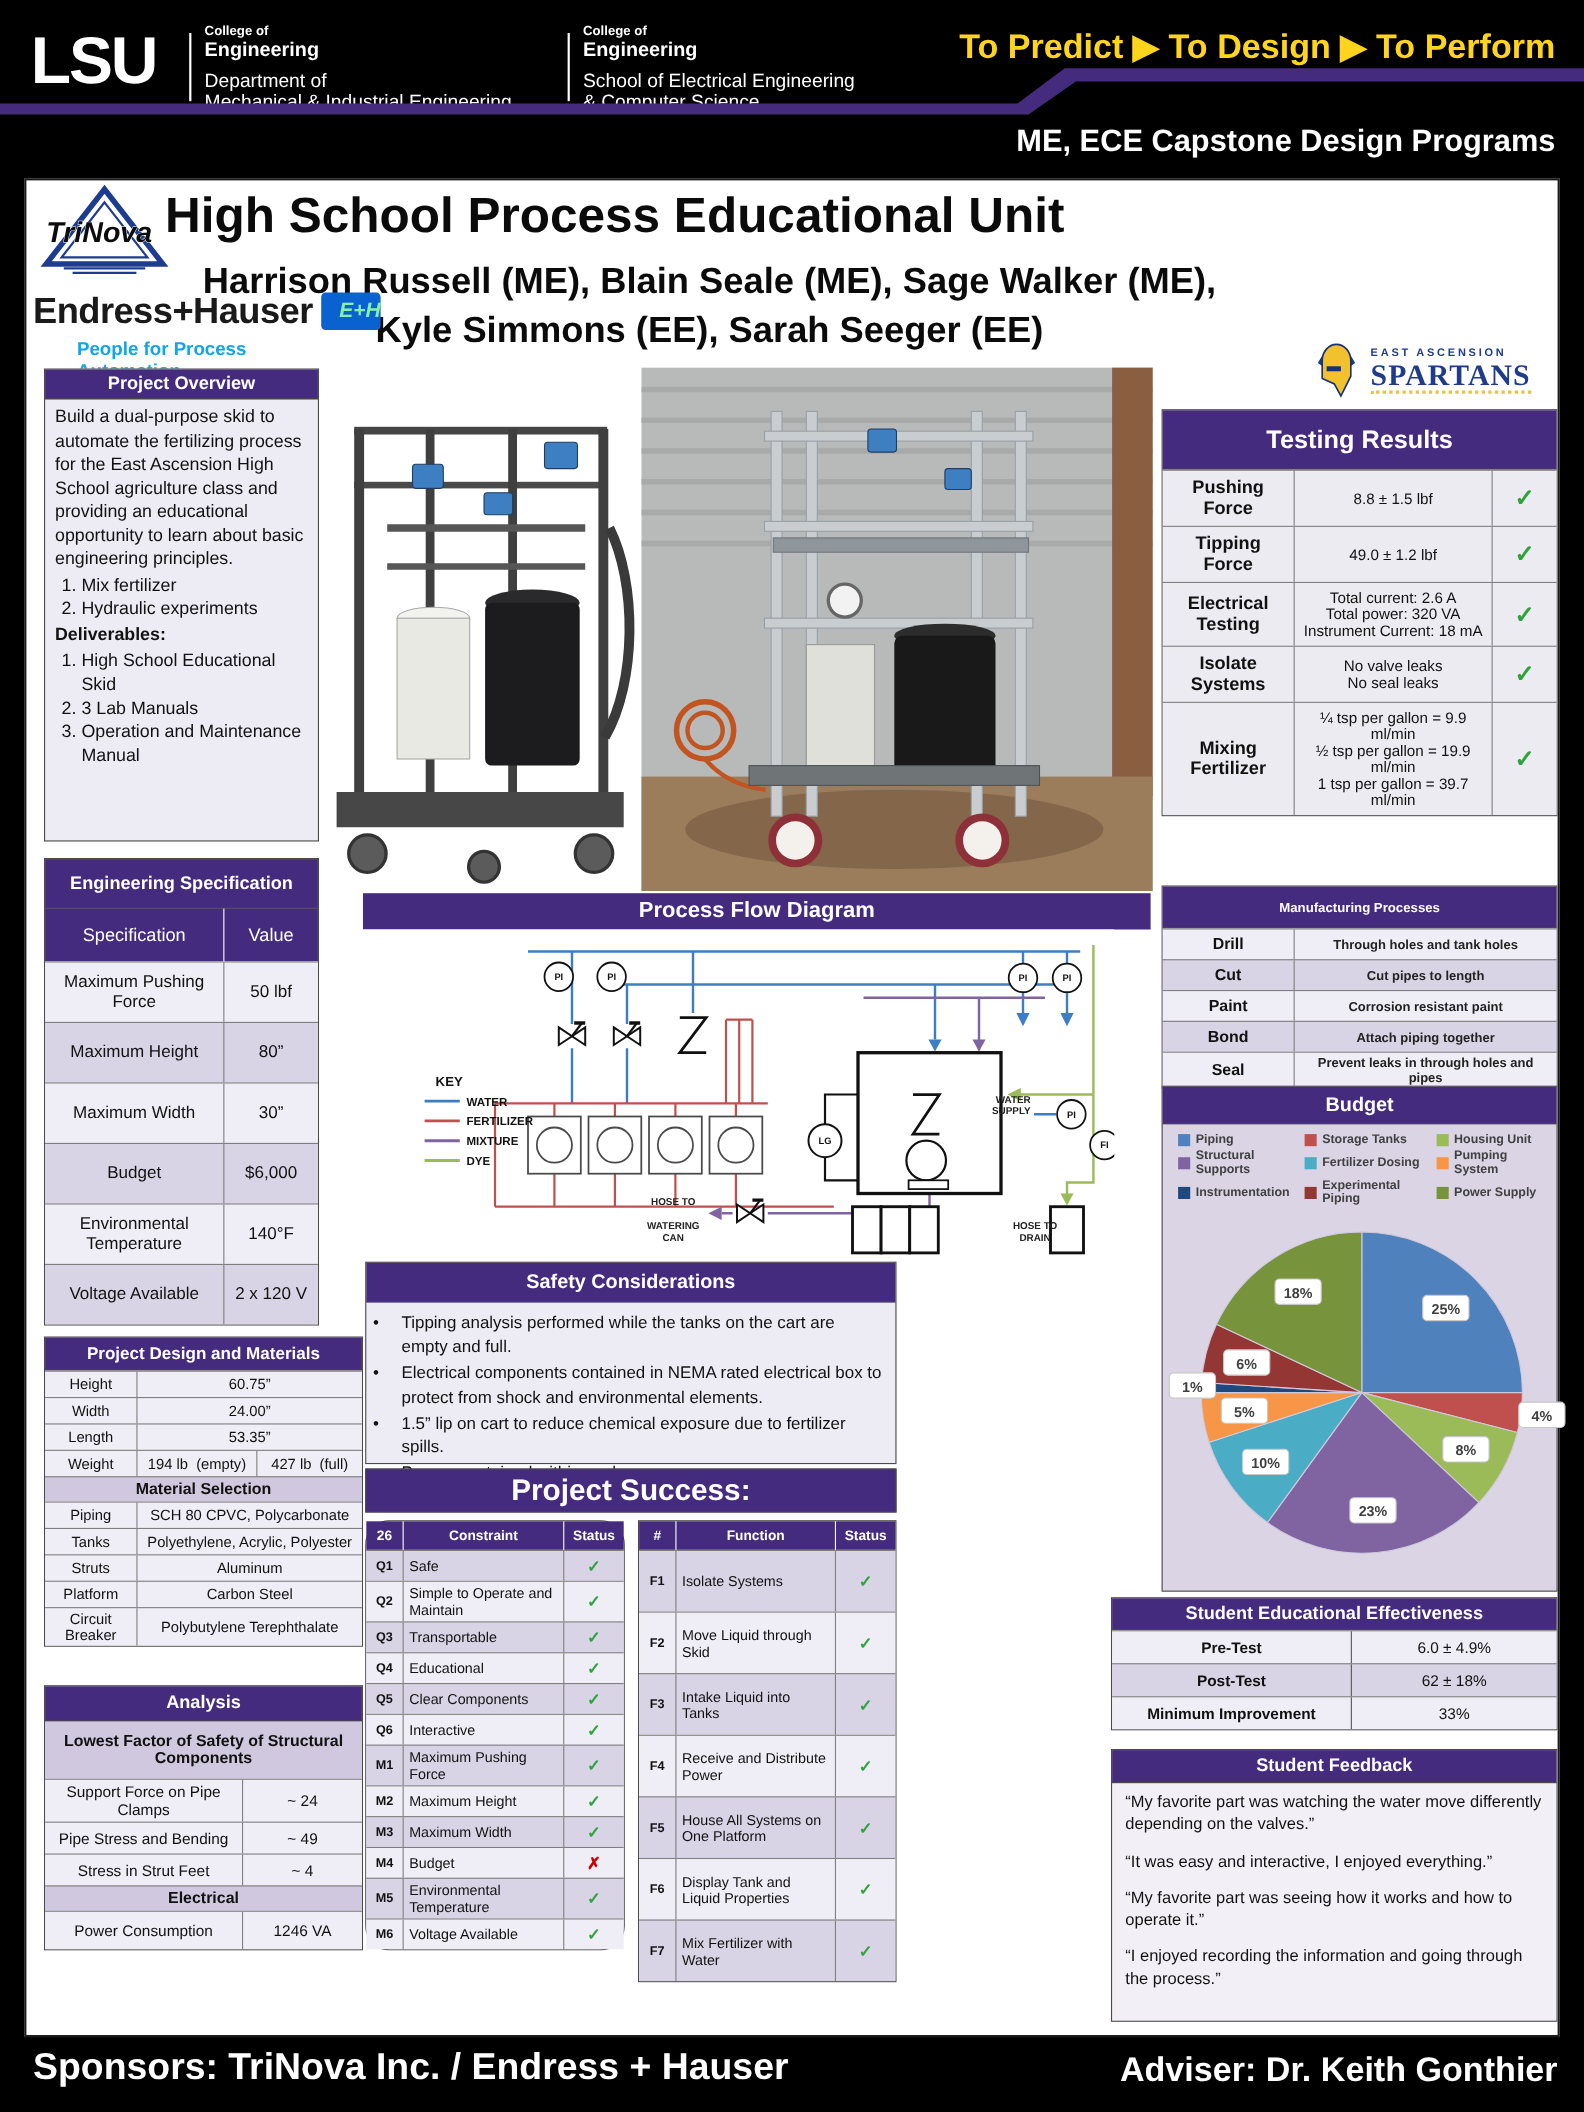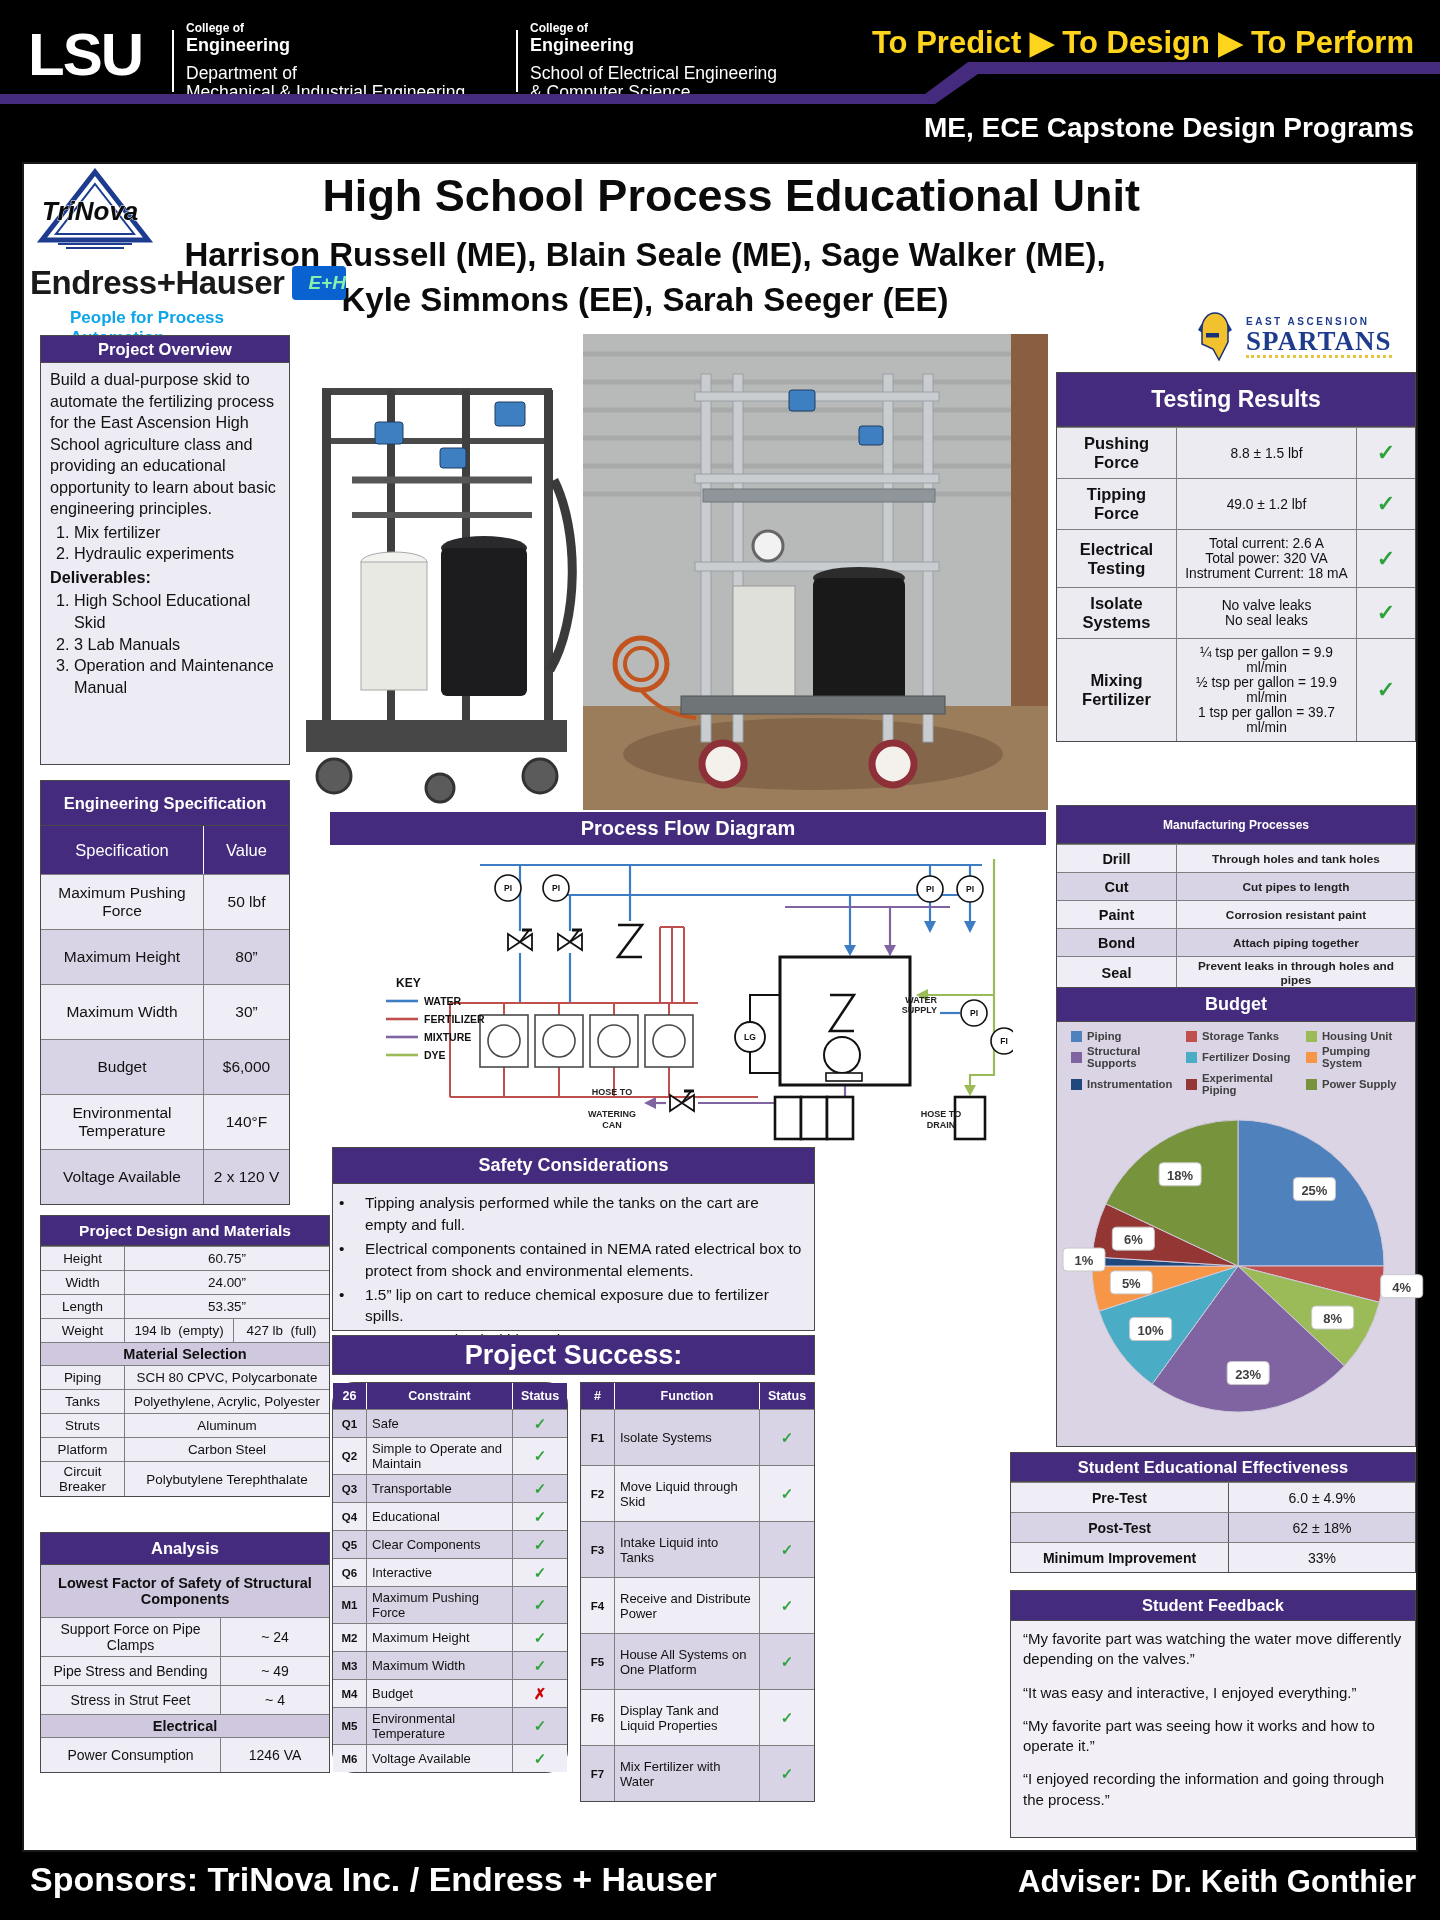--- a/index.html
+++ b/index.html
@@ -12,21 +12,21 @@
   .hdr-vbar{position:absolute;top:30px;width:2px;height:62px;background:#fff;}
   .hdr-college{position:absolute;top:22px;color:#fff;line-height:1.12;}
   .hdr-college .small{font-size:12px;font-weight:bold;}
   .hdr-college .big{font-size:18px;font-weight:bold;margin-bottom:8px;}
   .hdr-college .line{font-size:17.5px;font-weight:300;}
   .hdr-slogan{position:absolute;right:26px;top:24px;font-size:31px;font-weight:bold;color:#FFD41C;}
   .hdr-program{position:absolute;right:26px;top:112px;font-size:28px;font-weight:bold;color:#fff;}
   .hdr-stripe{position:absolute;left:0;top:0;width:1440px;height:162px;pointer-events:none;}
 
   
-  .big-title{position:absolute;left:150px;top:170px;width:990px;text-align:right;font-size:45px;font-weight:bold;color:#0b0b0b;}
+  .big-title{position:absolute;left:150px;top:170px;width:990px;text-align:left;font-size:45px;font-weight:bold;color:#0b0b0b;}
   .authors{position:absolute;left:150px;width:990px;text-align:center;font-size:33px;font-weight:bold;color:#0b0b0b;}
   .a1{top:236px;} .a2{top:281px;}
   .trinova{position:absolute;left:36px;top:168px;width:118px;height:84px;}
   .tn-text{font:italic bold 26px "Liberation Sans",sans-serif;fill:#0c0c0c;stroke:#fff;stroke-width:0.8;paint-order:stroke;}
   .eh-block{position:absolute;left:30px;top:264px;width:290px;}
   .eh-row{display:flex;align-items:center;gap:8px;}
   .eh-name{font-size:33px;font-weight:600;letter-spacing:-0.5px;color:#1a1a1a;}
   .eh-logo{width:46px;height:34px;background:#0a62d0;border-radius:4px;color:#86efac;font-weight:bold;font-style:italic;font-size:19px;display:flex;align-items:center;justify-content:center;padding-left:16px;}
   .eh-tag{margin:6px 0 0 40px;font-size:17px;color:#0ea5e9;font-weight:bold;}
   .spartans{position:absolute;left:1192px;top:306px;display:flex;gap:8px;align-items:center;}

